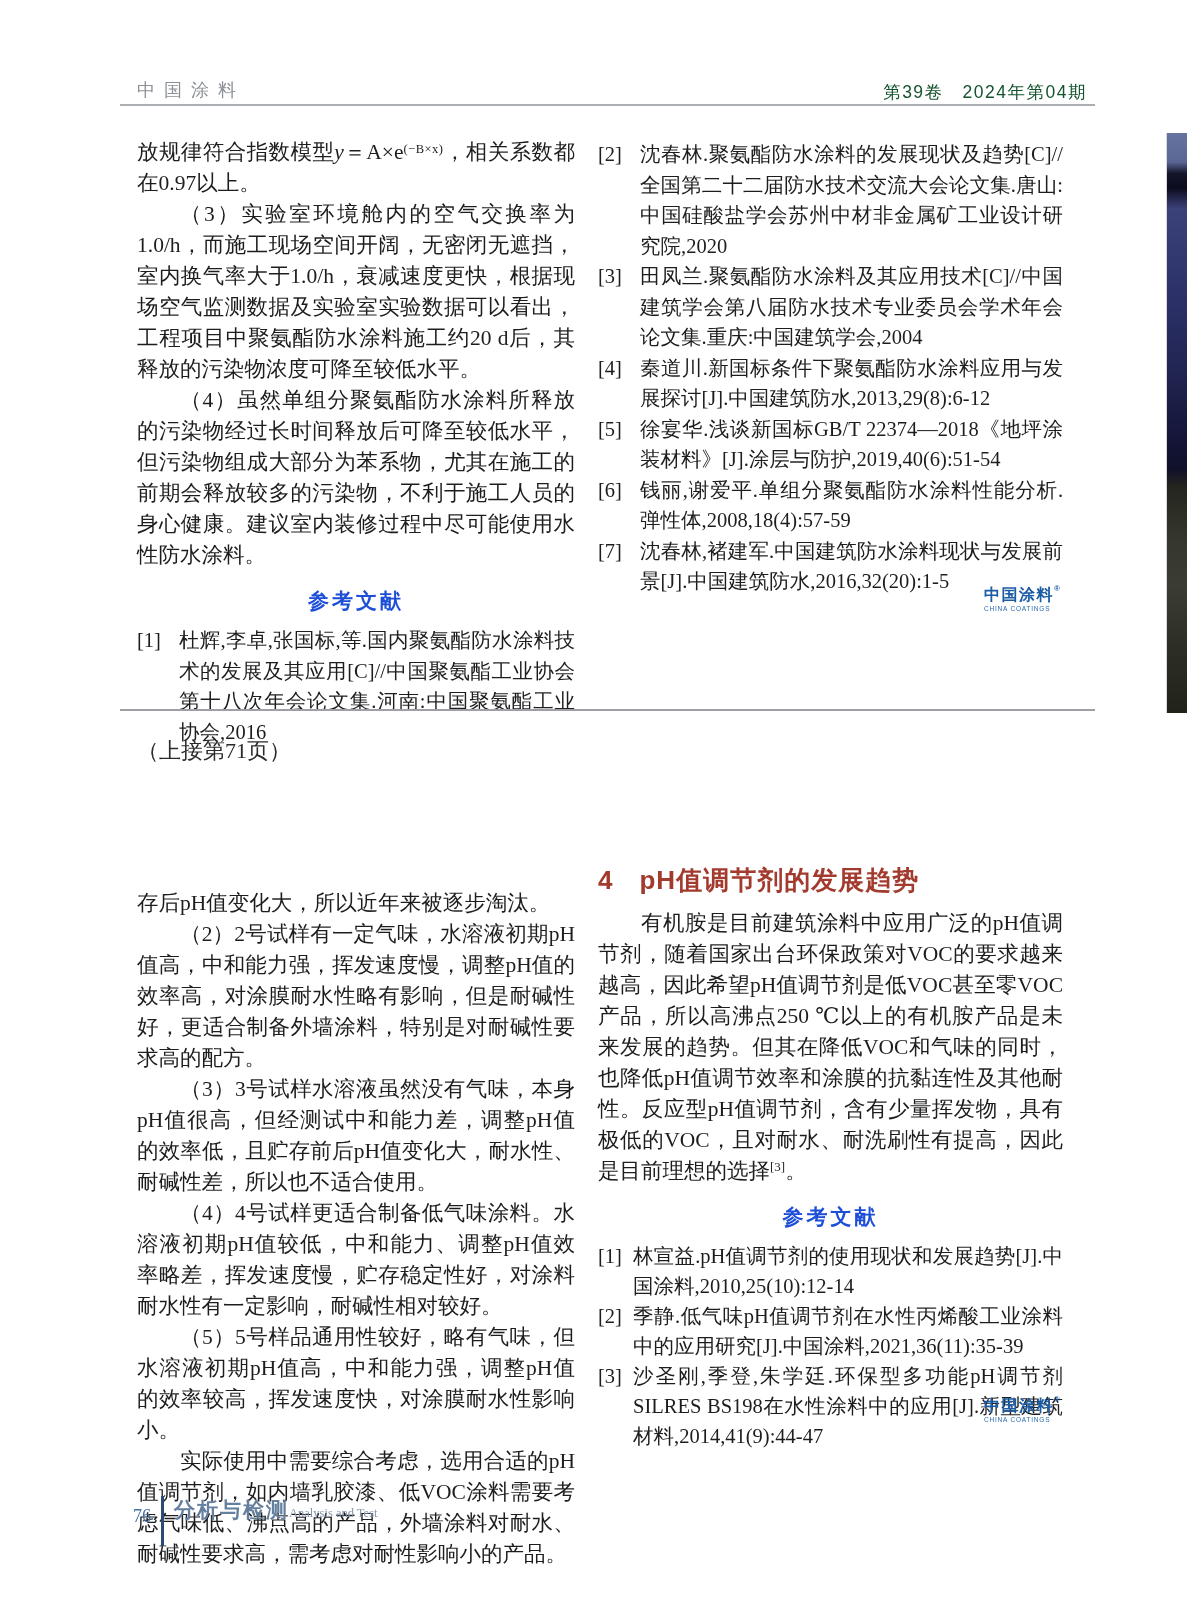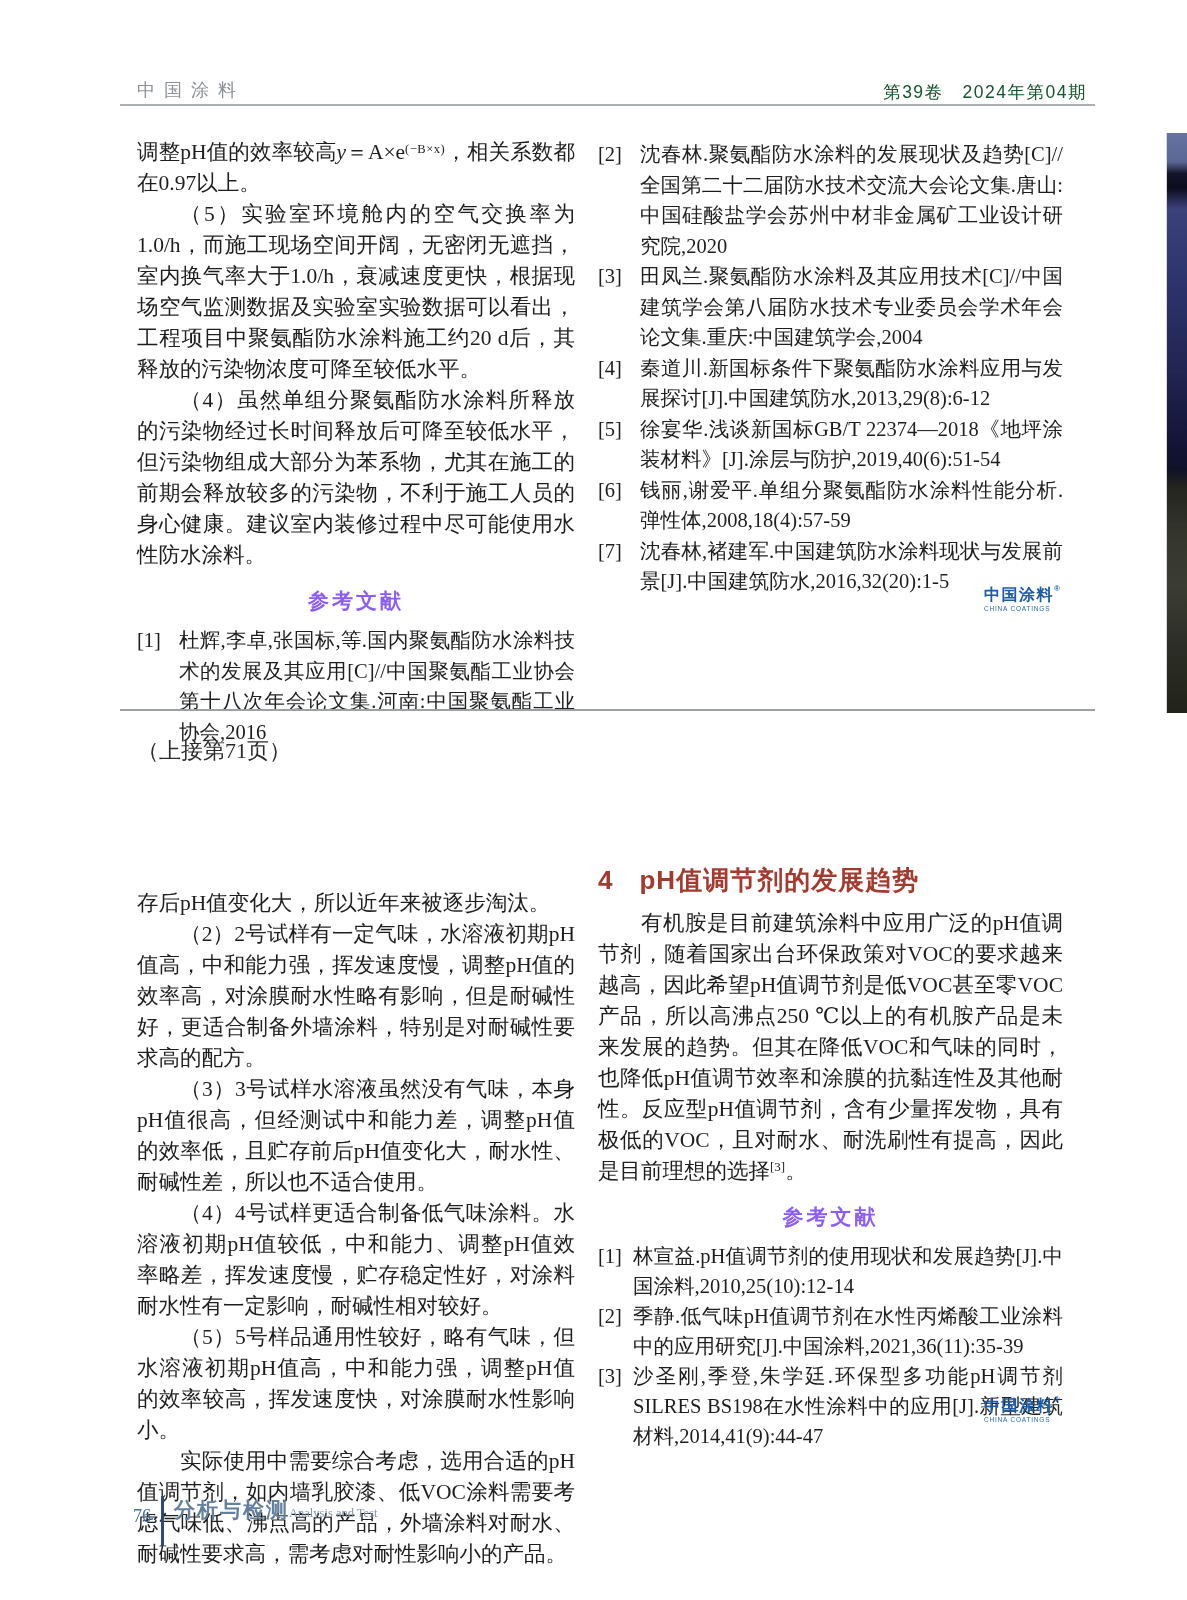--- a/index.html
+++ b/index.html
@@ -33,21 +33,21 @@
   .col-l2 { position:absolute; left:137px; top:888px; width:438px; }
   .col-r2 { position:absolute; left:598px; top:861px; width:465px; }
 
   p.body { margin:0; font-size:21.5px; line-height:31px; text-align:justify; text-indent:2em; }
   p.noindent { text-indent:0; }
   .formula-var { font-style:italic; }
   sup.fsup { font-size:12.5px; line-height:0; vertical-align:6px; letter-spacing:0.5px; }
   sup.rsup { font-size:13px; line-height:0; vertical-align:7px; }
 
   .ref-title { font-family:"Liberation Sans","DejaVu Sans",sans-serif; font-weight:bold;
-    font-size:21px; text-align:center; margin:16px 0 10px; letter-spacing:3px; color:#8b5cf6; }
+    font-size:21px; text-align:center; margin:16px 0 10px; letter-spacing:3px; color:#1d4ed8; }
   .ref { display:flex; font-size:20.5px; line-height:30.5px; text-align:justify; margin:0; }
   .ref .ref-num { flex:0 0 42px; }
   .ref .ref-text { flex:1; }
   .refs2 .ref .ref-num { flex:0 0 35px; }
   .refs2 .ref { line-height:30px; }
 
   .cont-note { position:absolute; left:137px; top:736px; font-size:22px; color:#2a2a2c; }
 
   .section-heading { display:flex; align-items:baseline; margin:2px 0 10px;
     font-family:"Liberation Sans","DejaVu Sans",sans-serif; font-weight:bold;
@@ -78,22 +78,22 @@
 
 <div class="page">
 
   <div class="header-journal">中国涂料</div>
   <div class="header-issue">第39卷　2024年第04期</div>
   <div class="rule-top"></div>
 
   <div class="photo-strip"></div>
 
   <div class="col-l1">
-    <p class="body noindent"><span>调整pH值的效率较高</span><span class="formula-var">y</span><span>＝A×e</span><sup class="fsup">(−B×x)</sup><span>，相关系数都在0.97以上。</span></p>
-    <p class="body">（5）实验室环境舱内的空气交换率为1.0/h，而施工现场空间开阔，无密闭无遮挡，室内换气率大于1.0/h，衰减速度更快，根据现场空气监测数据及实验室实验数据可以看出，工程项目中聚氨酯防水涂料施工约20 d后，其释放的污染物浓度可降至较低水平。</p>
+    <p class="body noindent"><span>放规律符合指数模型</span><span class="formula-var">y</span><span>＝A×e</span><sup class="fsup">(−B×x)</sup><span>，相关系数都在0.97以上。</span></p>
+    <p class="body">（3）实验室环境舱内的空气交换率为1.0/h，而施工现场空间开阔，无密闭无遮挡，室内换气率大于1.0/h，衰减速度更快，根据现场空气监测数据及实验室实验数据可以看出，工程项目中聚氨酯防水涂料施工约20 d后，其释放的污染物浓度可降至较低水平。</p>
     <p class="body">（4）虽然单组分聚氨酯防水涂料所释放的污染物经过长时间释放后可降至较低水平，但污染物组成大部分为苯系物，尤其在施工的前期会释放较多的污染物，不利于施工人员的身心健康。建议室内装修过程中尽可能使用水性防水涂料。</p>
     <div class="ref-title">参考文献</div>
     <div class="ref">
       <span class="ref-num">[1]</span>
       <span class="ref-text">杜辉,李卓,张国标,等.国内聚氨酯防水涂料技术的发展及其应用[C]//中国聚氨酯工业协会第十八次年会论文集.河南:中国聚氨酯工业协会,2016</span>
     </div>
   </div>
 
   <div class="col-r1">
     <div class="ref">

